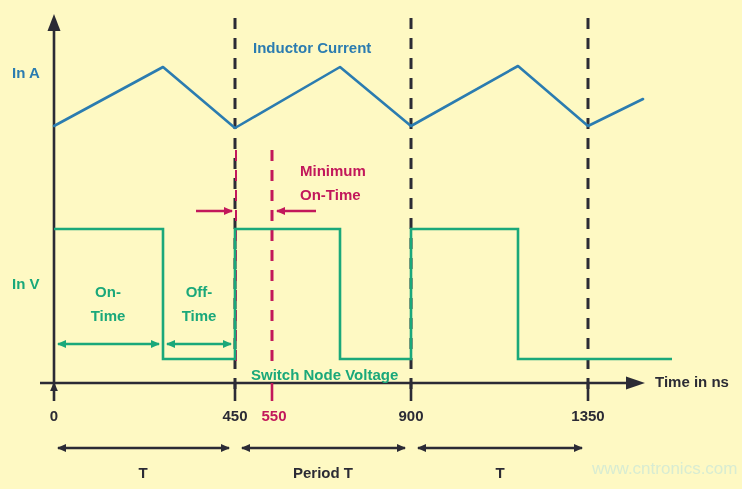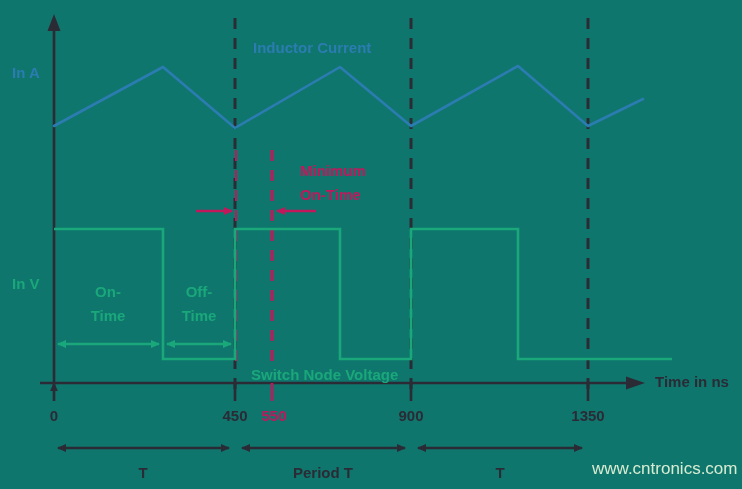--- a/index.html
+++ b/index.html
@@ -7,21 +7,21 @@
     padding: 0;
     background: #ffffff;
   }
   body {
     font-family: "Liberation Sans", sans-serif;
   }
   #stage {
     position: relative;
     width: 742px;
     height: 489px;
-    background: #0f766e;
+    background: #fef9c3;
     overflow: hidden;
   }
   svg#diagram {
     display: block;
     width: 742px;
     height: 489px;
   }
   .lbl {
     font-family: "Liberation Sans", sans-serif;
     font-weight: bold;

